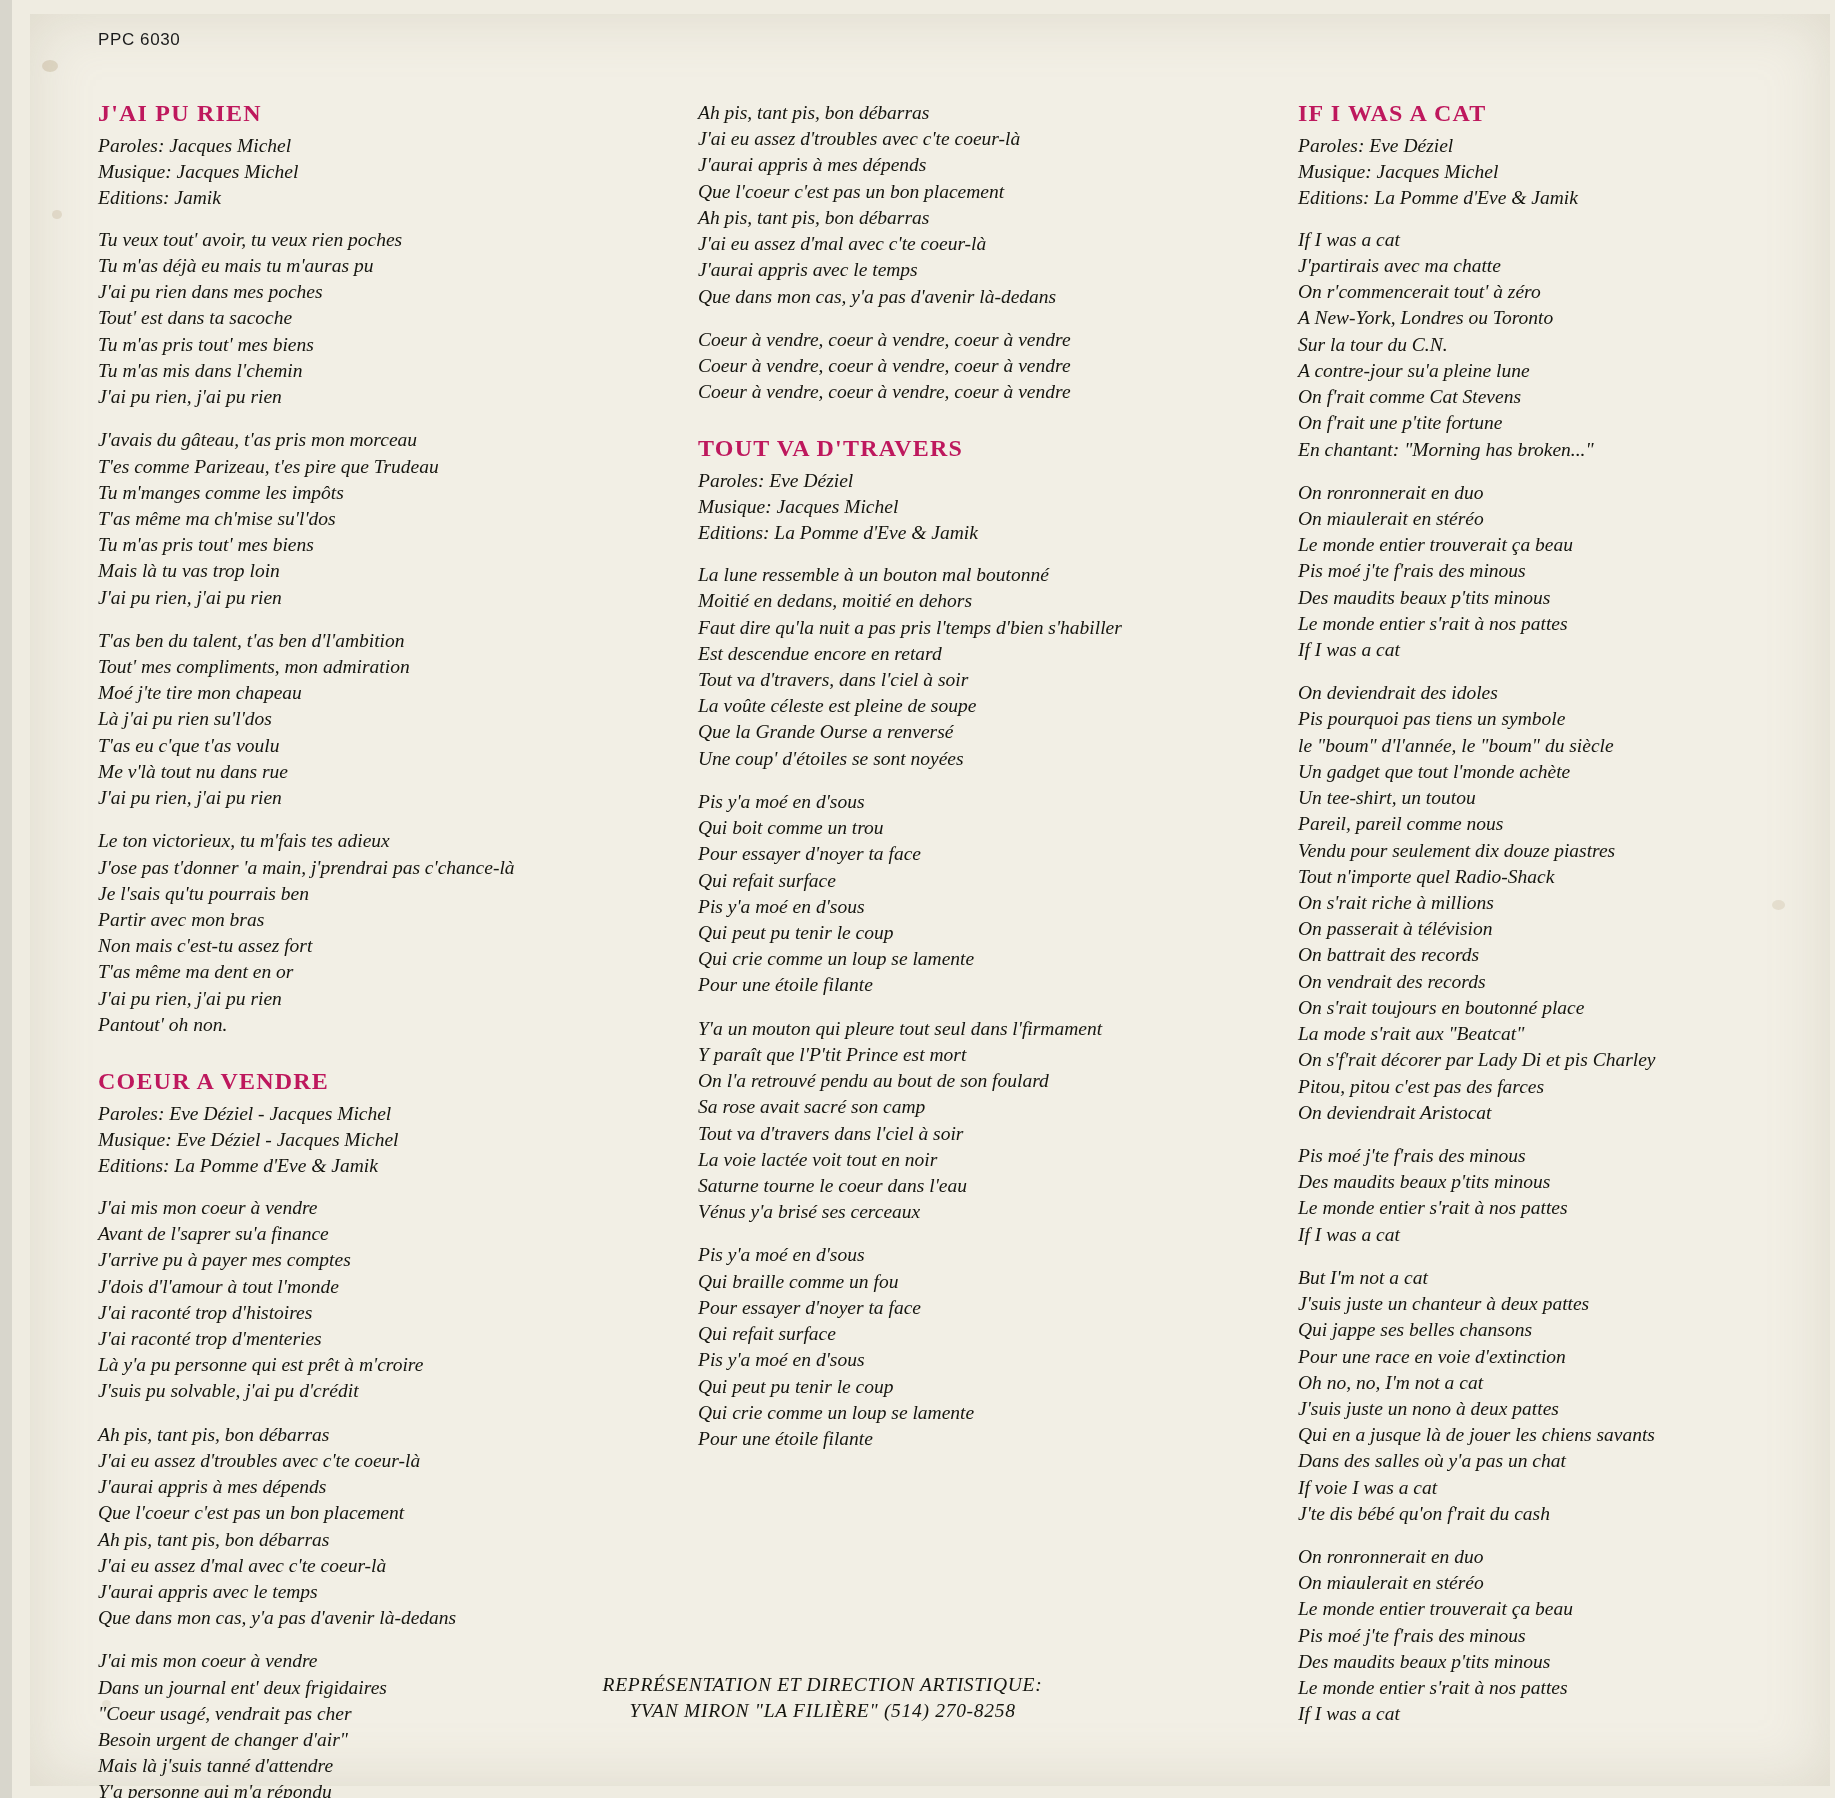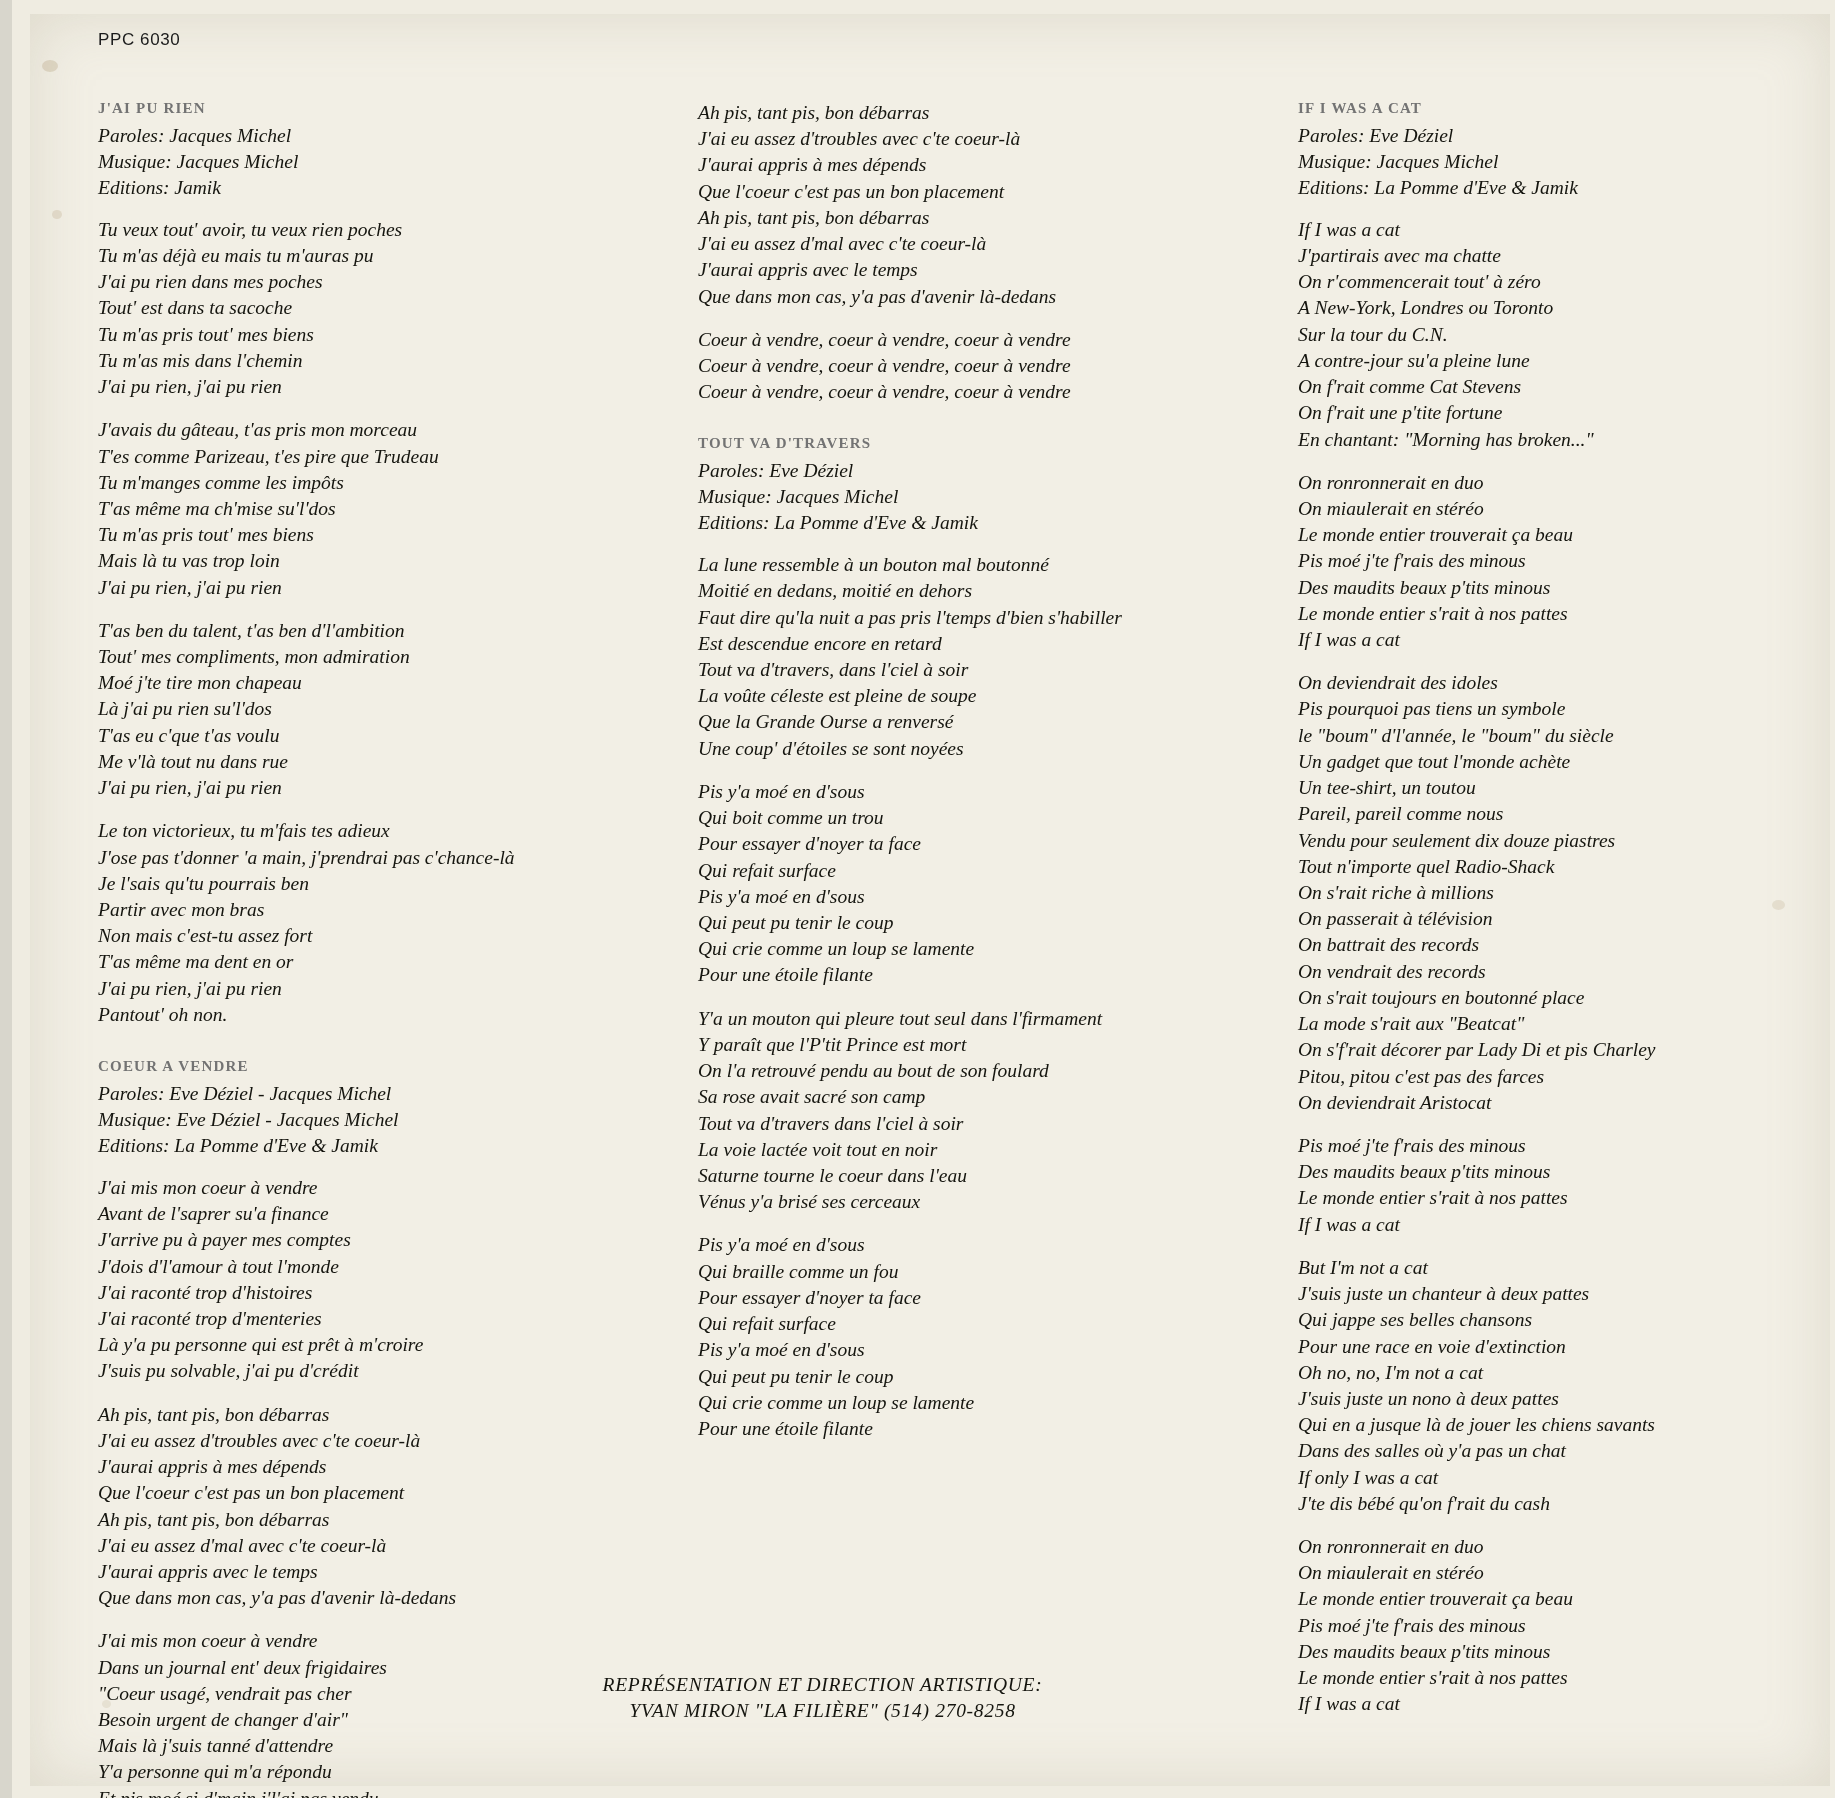--- a/index.html
+++ b/index.html
@@ -49,23 +49,23 @@
     box-sizing: border-box;
   }
   .col-1 { width: 600px; padding-right: 40px; }
   .col-2 { width: 600px; padding-right: 40px; }
   .col-3 { width: 470px; }
 
   .song { margin-bottom: 30px; }
   .song-title {
     font-family: "Liberation Serif", serif;
     font-weight: bold;
-    font-size: 15px;
+    font-size: 24px;
     letter-spacing: 1.2px;
-    color: #737373;
+    color: #be185d;
     margin-bottom: 6px;
   }
   .credits {
     font-style: italic;
     font-size: 19.5px;
     line-height: 1.33;
     color: #15150f;
     margin-bottom: 16px;
   }
   .stanza {
@@ -320,21 +320,21 @@
           </div>
           <div class="stanza">
             <div class="ln">But I'm not a cat</div>
             <div class="ln">J'suis juste un chanteur à deux pattes</div>
             <div class="ln">Qui jappe ses belles chansons</div>
             <div class="ln">Pour une race en voie d'extinction</div>
             <div class="ln">Oh no, no, I'm not a cat</div>
             <div class="ln">J'suis juste un nono à deux pattes</div>
             <div class="ln">Qui en a jusque là de jouer les chiens savants</div>
             <div class="ln">Dans des salles où y'a pas un chat</div>
-            <div class="ln">If only I was a cat</div>
+            <div class="ln">If voie I was a cat</div>
             <div class="ln">J'te dis bébé qu'on f'rait du cash</div>
           </div>
           <div class="stanza">
             <div class="ln">On ronronnerait en duo</div>
             <div class="ln">On miaulerait en stéréo</div>
             <div class="ln">Le monde entier trouverait ça beau</div>
             <div class="ln">Pis moé j'te f'rais des minous</div>
             <div class="ln">Des maudits beaux p'tits minous</div>
             <div class="ln">Le monde entier s'rait à nos pattes</div>
             <div class="ln">If I was a cat</div>

